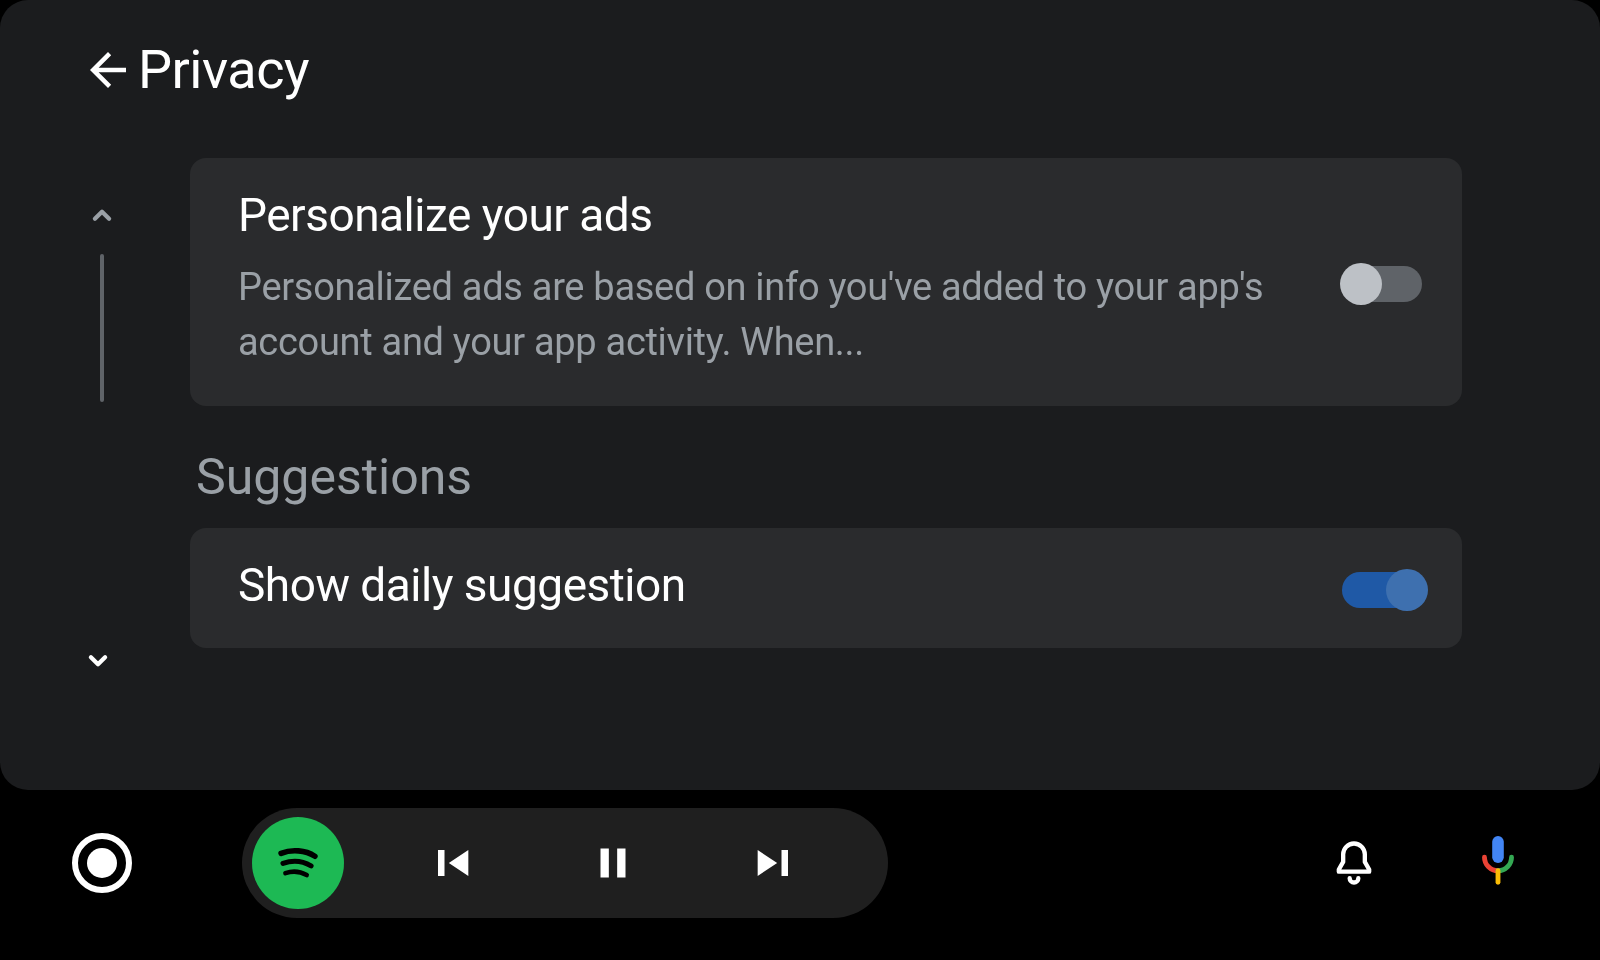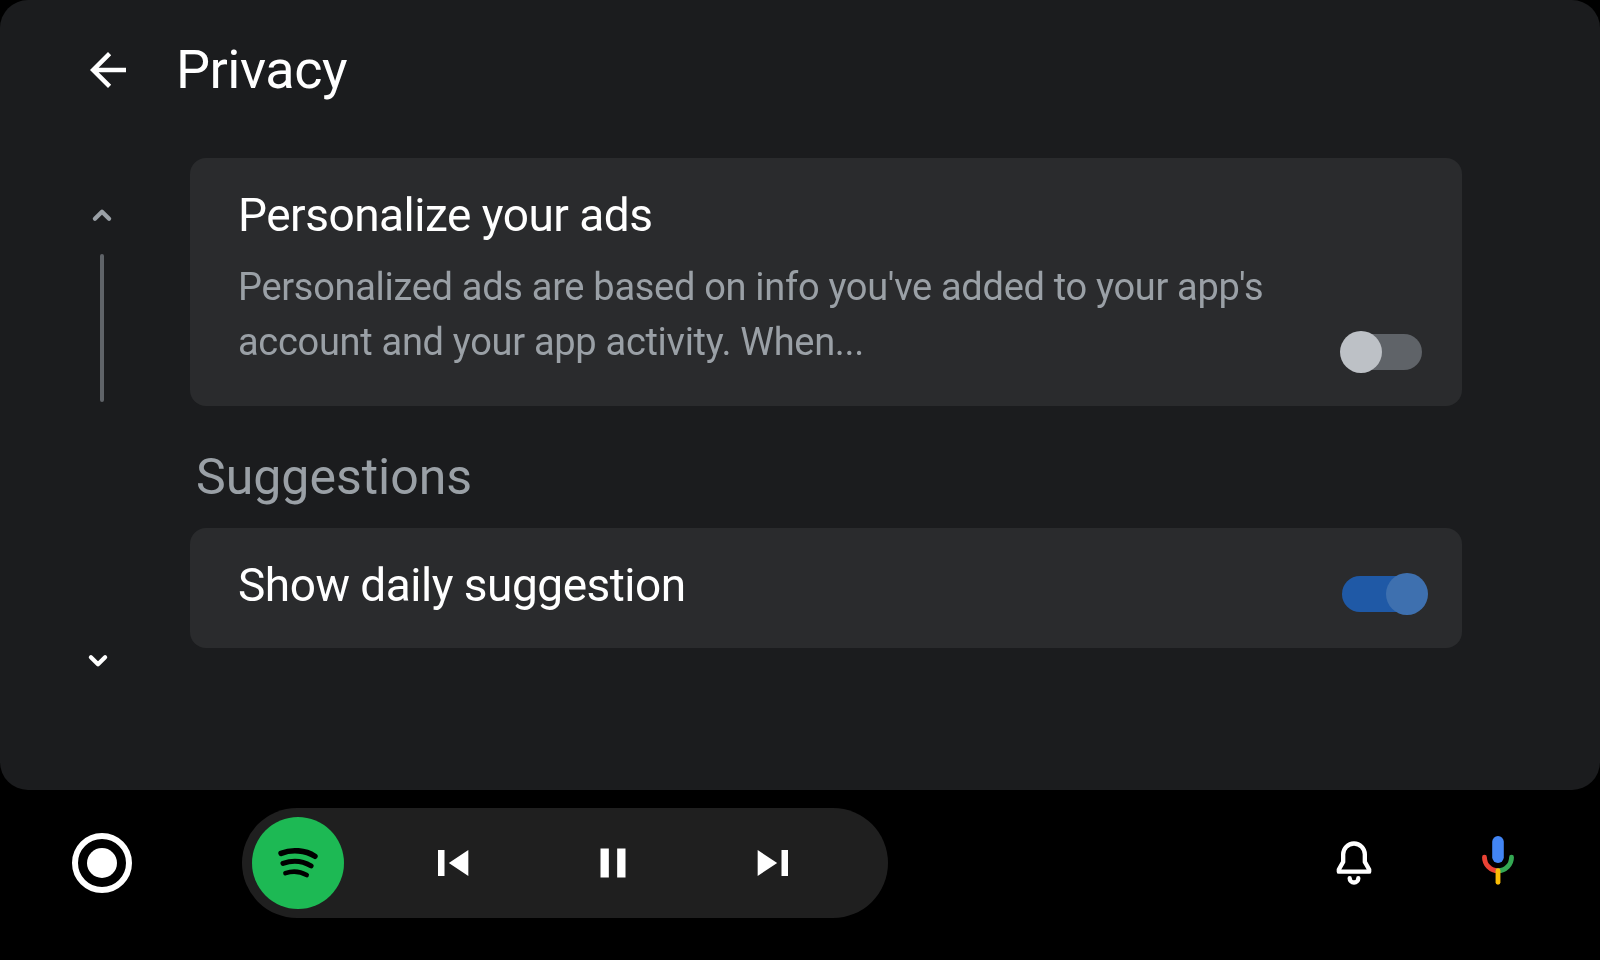--- a/index.html
+++ b/index.html
@@ -34,21 +34,20 @@
   }
   .back-arrow {
     width: 60px;
     height: 60px;
     display: flex;
     align-items: center;
     justify-content: center;
     cursor: pointer;
   }
   .header-title {
-    margin-left: 38px;
     font-size: 54px;
     font-weight: 400;
     color: #fff;
     letter-spacing: -0.5px;
     text-align: right;
   }
 
   
   .scroll-col {
     position: absolute;
@@ -93,21 +92,21 @@
     position: absolute;
     left: 190px;
     top: 158px;
     right: 138px;
   }
   .card {
     background: #2a2b2d;
     border-radius: 16px;
     padding: 30px 40px 36px 48px;
     display: flex;
-    align-items: flex-end;
+    align-items: center;
     gap: 40px;
   }
   .card-text {
     flex: 1;
   }
   .card-title {
     font-size: 46px;
     font-weight: 400;
     color: #fff;
     letter-spacing: -0.5px;

